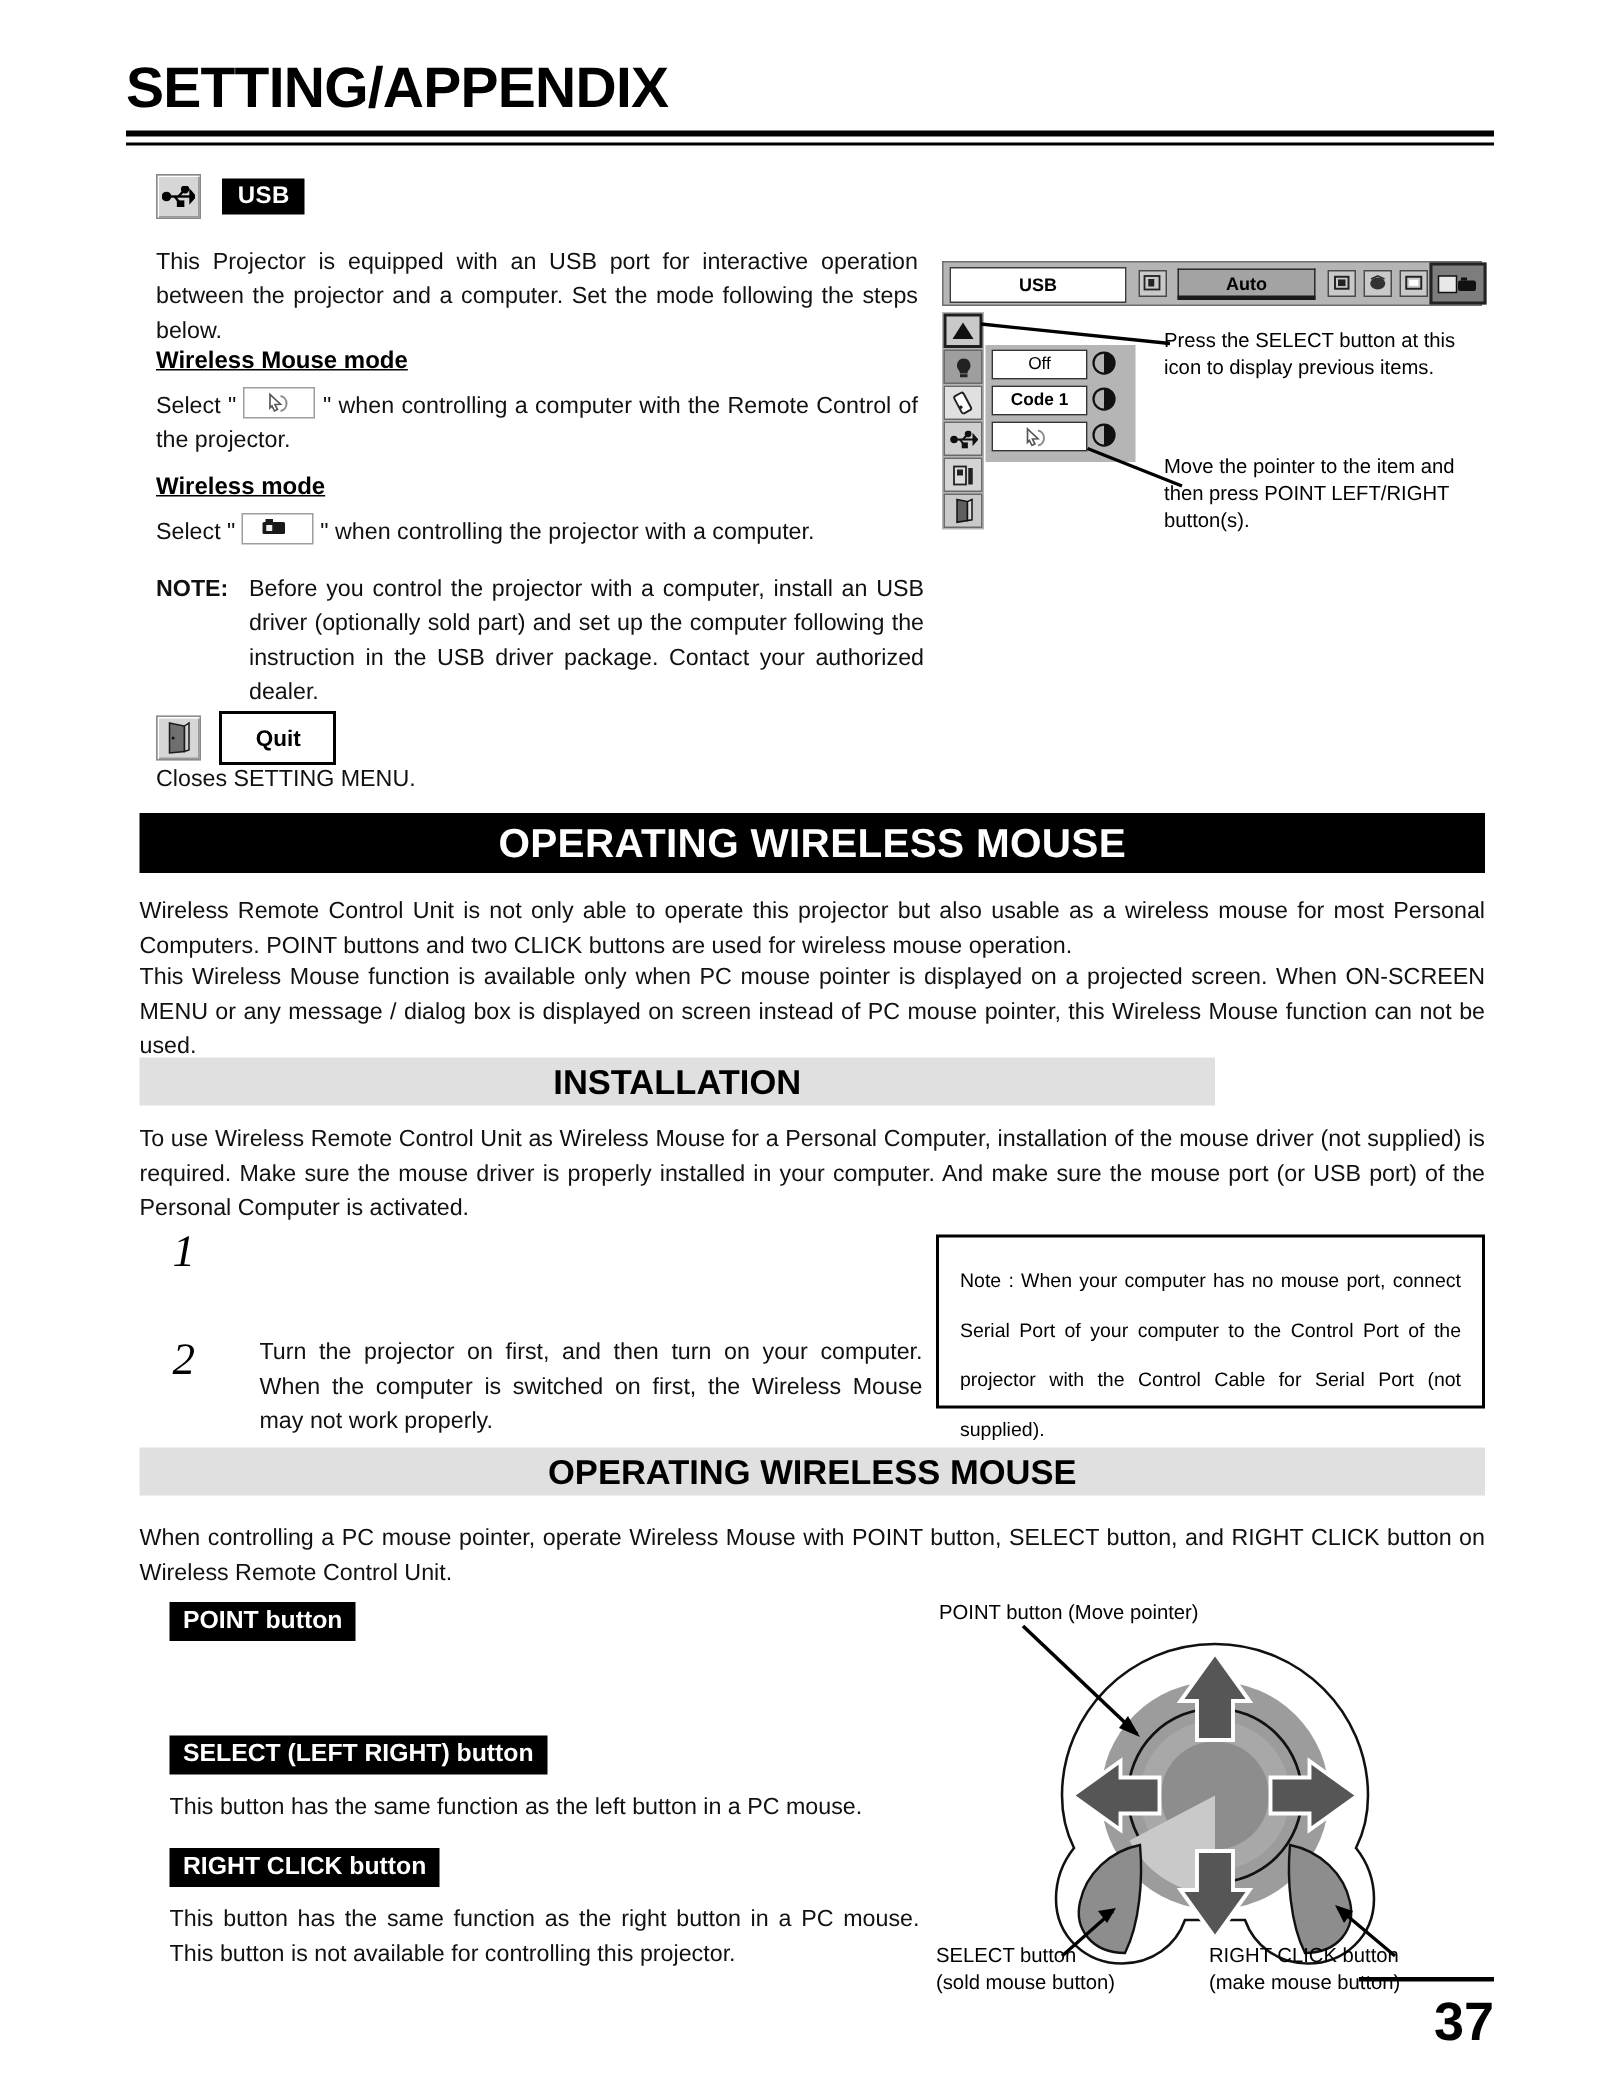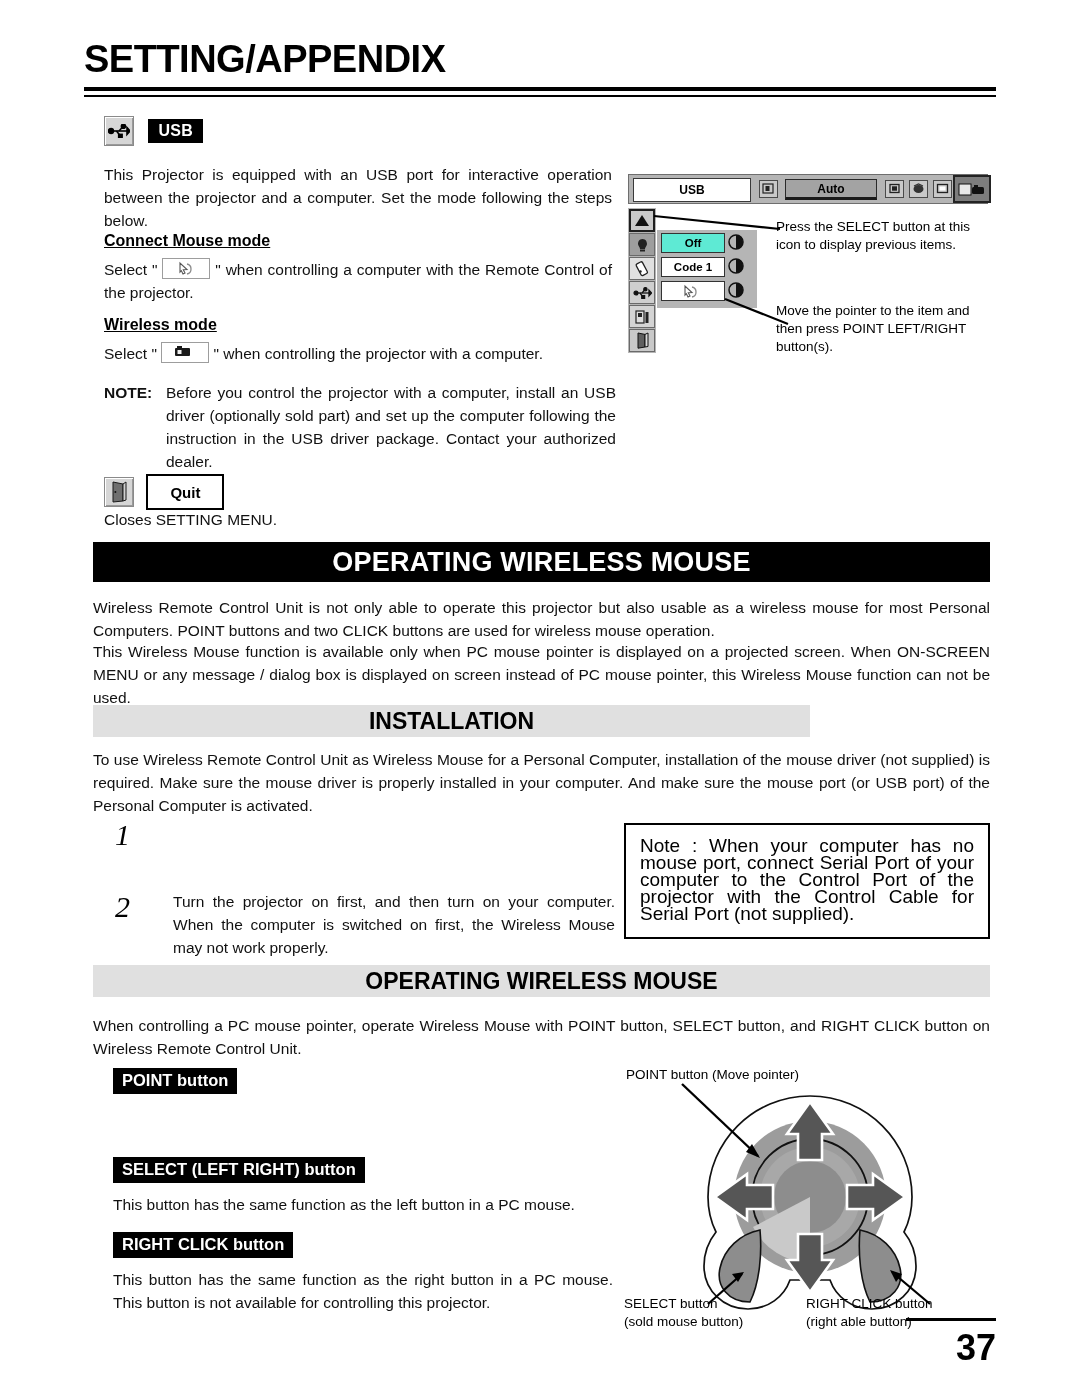--- a/index.html
+++ b/index.html
@@ -131,22 +131,22 @@
     font-style: italic;
     font-size: 30px;
     line-height: 1;
   }
 
   
   .note-box {
     border: 2px solid #000;
     box-sizing: border-box;
     padding: 12px 14px 10px 14px;
-    font-size: 19px;
-    line-height: 17px;
+    font-size: 13px;
+    line-height: 33px;
   }
 
   
   .caption {
     font-size: 13.5px;
     line-height: 18px;
   }
 
   .osd-panel { position: absolute; }
   .inv-label {
@@ -193,21 +193,21 @@
           <rect x="10.7" y="10.4" width="3.4" height="3.4"></rect>
           <polygon points="19,3.6 22,7 19,10.4"></polygon>
         </g>
       </svg>
     </span>
     <span class="black-label" style="margin-left:10px;">USB</span>
   </div>
 
   <div class="body-text" style="position:absolute; left:104px; top:163px; width:508px;">This Projector is equipped with an USB port for interactive operation between the projector and a computer. Set the mode following the steps below.</div>
 
-  <div class="sub-head" style="position:absolute; left:104px; top:232px;">Connect Mouse mode</div>
+  <div class="sub-head" style="position:absolute; left:104px; top:232px;">Wireless Mouse mode</div>
 
   <div class="body-text" style="position:absolute; left:104px; top:258px; width:508px;">
     <span>Select "</span>
     <span class="inline-chip">
       <svg width="44" height="17" viewBox="0 0 44 17" style="position:absolute;left:0;top:0;">
         <g transform="translate(14,2)">
           <path d="M3,11 L3,2 L10,8.5 L6.3,8.7 L8,12 L6,13 L4.3,9.6 Z" fill="#fff" stroke="#555" stroke-width="1.1"></path>
           <path d="M10,3 a5,5 0 0 1 4,5 a5,5 0 0 1 -4,5" fill="none" stroke="#8a8a8a" stroke-width="1.3"></path>
         </g>
       </svg>
@@ -339,21 +339,21 @@
       </div>
       <div style="width:26px;height:23px;background:#c9c9c9;border:1px solid #6a6a6a;box-sizing:border-box;display:flex;align-items:center;justify-content:center;margin-top:1px;">
         <svg width="13" height="17" viewBox="0 0 13 17">
             <polygon points="2,1 9,2.4 9,15 2,16.2" fill="#5f5f5f" stroke="#111" stroke-width="1"></polygon>
             <polygon points="9,2.4 12,1 12,14.5 9,15" fill="#d9d9d9" stroke="#111" stroke-width="1"></polygon>
           </svg>
       </div>
     </div>
 
     <div style="position:absolute; left:29px; top:56px; width:100px; height:78px; background:#b5b5b5;">
-      <div style="position:absolute; left:4px; top:3px; width:62px; height:18px; background:#5eead4; border:1px solid #333; display:flex; align-items:center; justify-content:center; font-size:11.5px; font-weight:bold;">Off</div>
+      <div style="position:absolute; left:4px; top:3px; width:62px; height:18px; background:#ffffff; border:1px solid #333; display:flex; align-items:center; justify-content:center; font-size:11.5px; font-weight:normal;">Off</div>
       <svg style="position:absolute; left:70px; top:3px;" width="18" height="18" viewBox="0 0 18 18">
           <circle cx="9" cy="9" r="7" fill="none" stroke="#111" stroke-width="1.5"></circle>
           <path d="M9 2 a7 7 0 0 1 0 14Z" fill="#111"></path>
         </svg>
 
       <div style="position:absolute; left:4px; top:27px; width:62px; height:18px; background:#fff; border:1px solid #333; display:flex; align-items:center; justify-content:center; font-size:11.5px; font-weight:bold;">Code 1</div>
       <svg style="position:absolute; left:70px; top:27px;" width="18" height="18" viewBox="0 0 18 18">
           <circle cx="9" cy="9" r="7" fill="none" stroke="#111" stroke-width="1.5"></circle>
           <path d="M9 2 a7 7 0 0 1 0 14Z" fill="#111"></path>
         </svg>
@@ -462,19 +462,19 @@
       <polygon points="270,210 276,222 282,214" fill="#000"></polygon>
     </svg>
   </div>
 
   <div class="caption" style="position:absolute; left:624px; top:1295px;">
     <div>SELECT button</div>
     <div>(sold mouse button)</div>
   </div>
   <div class="caption" style="position:absolute; left:806px; top:1295px;">
     <div>RIGHT CLICK  button</div>
-    <div>(right able button)</div>
+    <div>(make mouse button)</div>
   </div>
 
   <div class="pagenum-rule"></div>
   <div class="pagenum">37</div>
 
 </div>
 
 </body></html>

